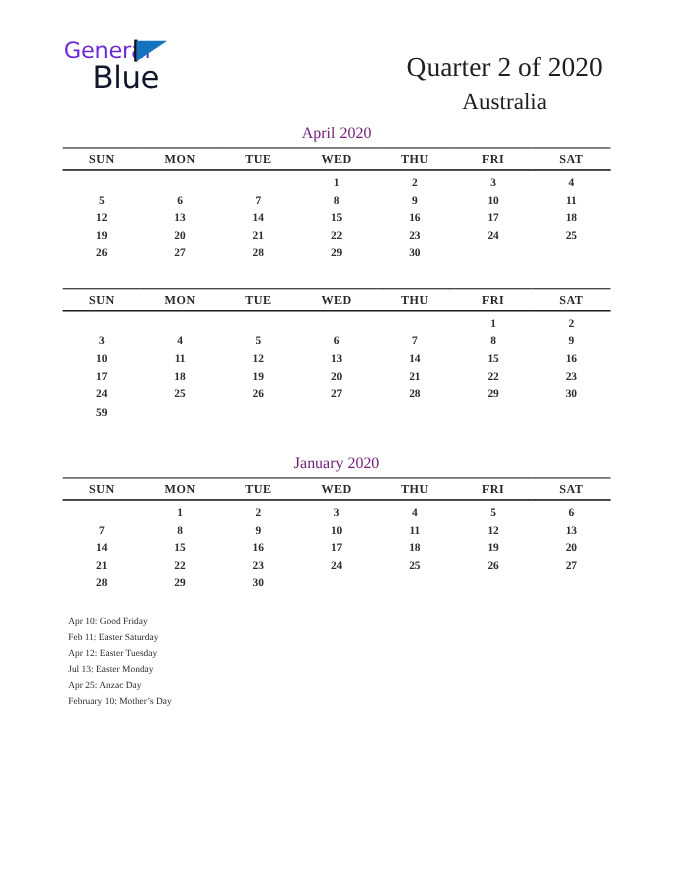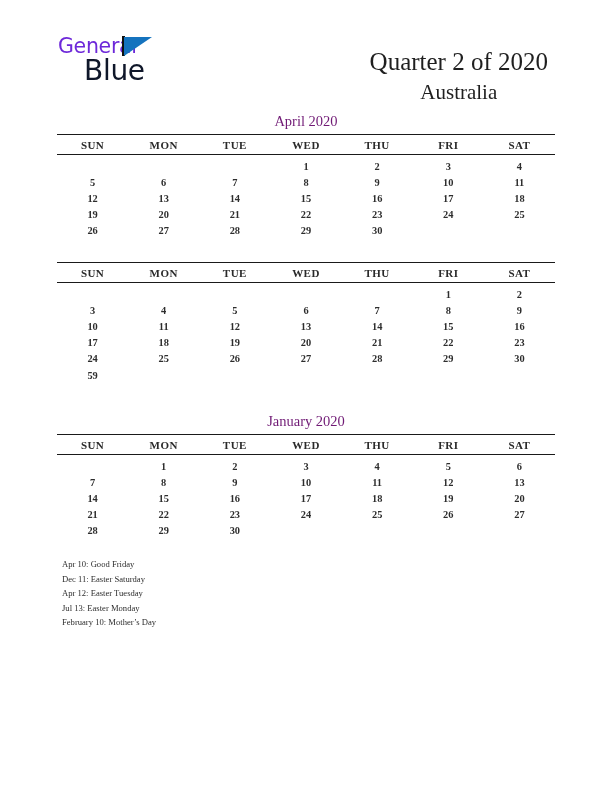--- a/index.html
+++ b/index.html
@@ -374,17 +374,18 @@
           <td class="empty-day"></td>
           <td class="empty-day"></td>
           <td class="empty-day"></td>
         </tr>
       </tbody>
   </table>
 </div>
 
 <div class="holiday-legend">
     <div class="holiday-item">Apr 10: Good Friday</div>
-    <div class="holiday-item">Dec 11: Easter Saturday</div>
+    <div class="holiday-item">Feb 11: Easter Saturday</div>
     <div class="holiday-item">Apr 12: Easter Tuesday</div>
     <div class="holiday-item">Jul 13: Easter Monday</div>
+    <div class="holiday-item">Apr 25: Anzac Day</div>
     <div class="holiday-item">February 10: Mother’s Day</div>
   </div>
 
 </body></html>

